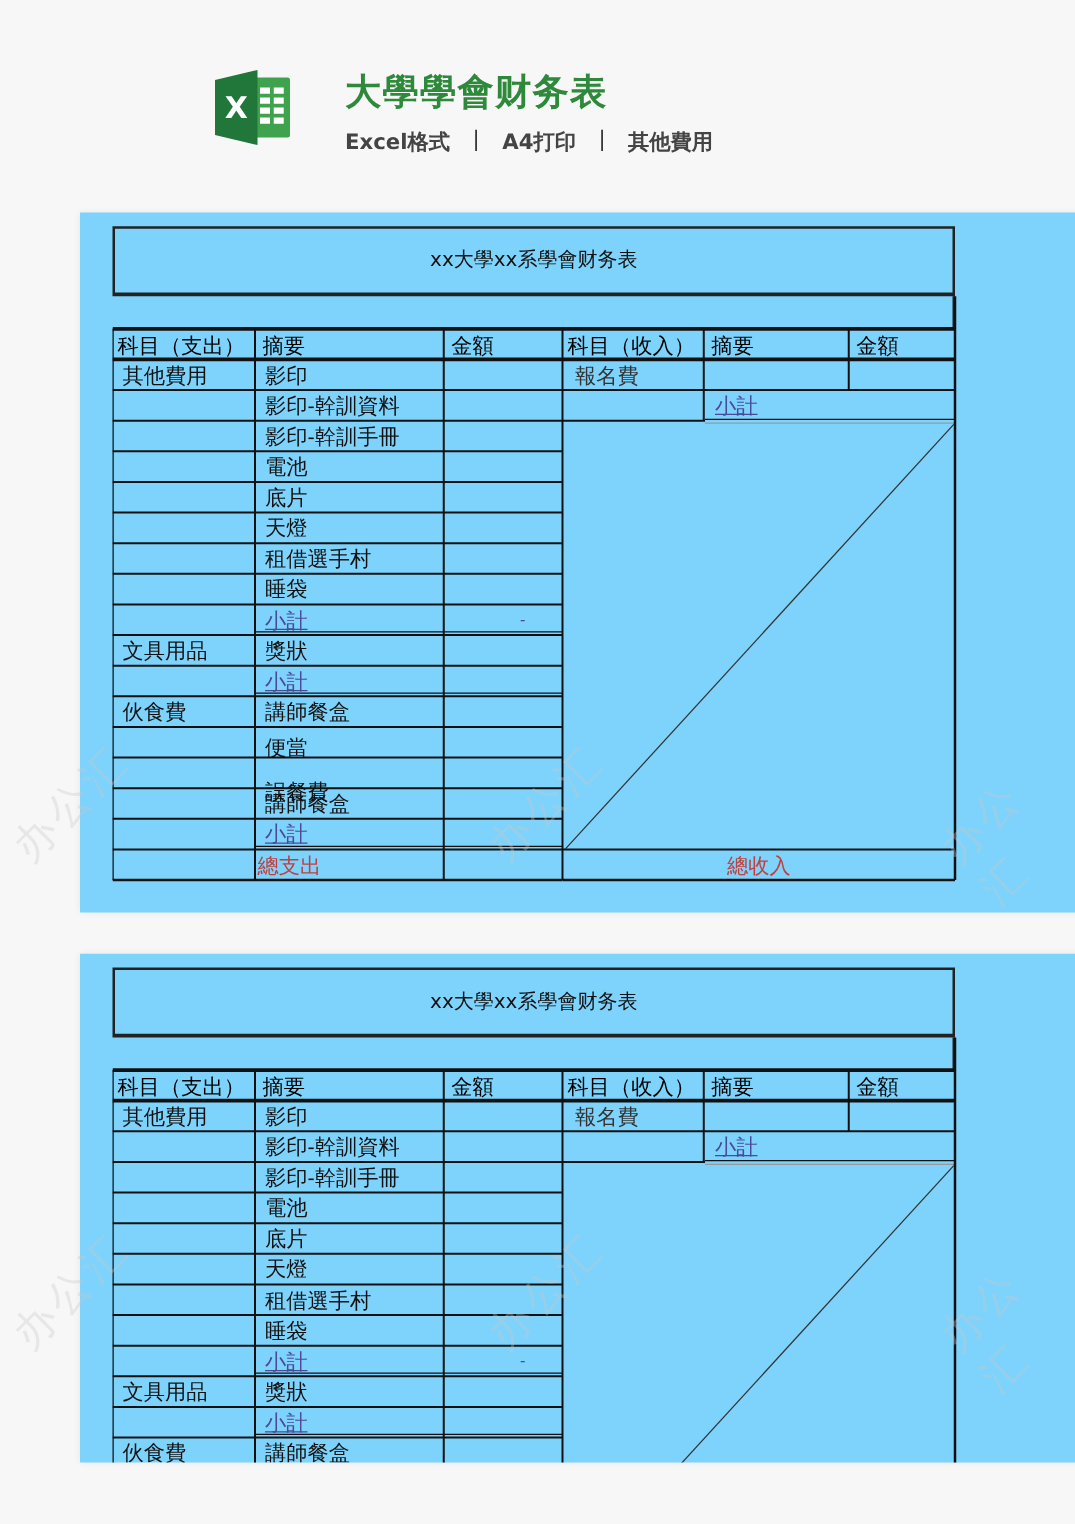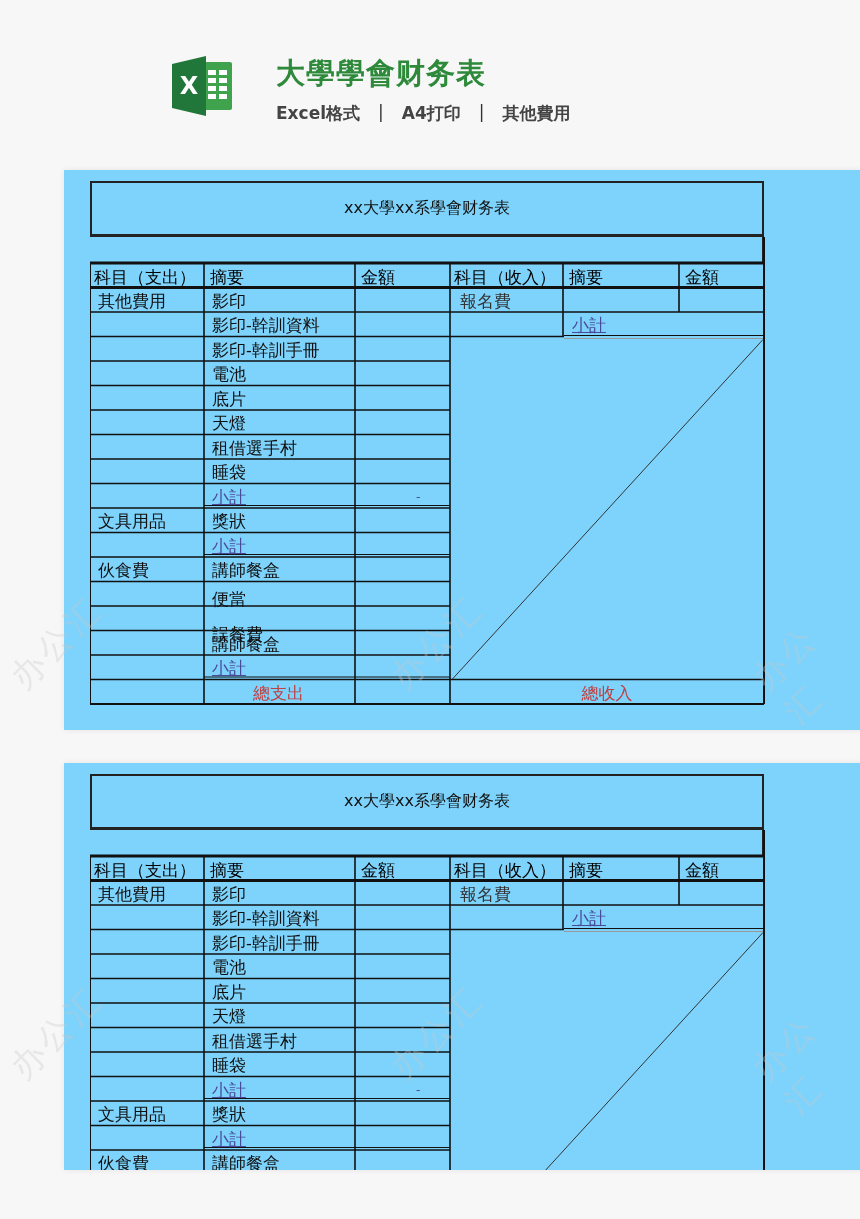--- a/index.html
+++ b/index.html
@@ -13,21 +13,21 @@
   .card { position: absolute; left: 64px; width: 845px; background: #7dd3fc; box-shadow: 0 0 6px rgba(0,0,0,0.08); overflow: hidden; }
   .card1 { top: 170px; height: 560px; }
   .card2 { top: 763px; height: 407px; }
 
   .sheet { position: absolute; left: 26px; top: 11px; width: 674px; font-family: "DejaVu Serif", "Liberation Serif", serif; color: #111; }
   .title-box { position: absolute; left: 0; top: 0; width: 674px; height: 56px; border: 2px solid #222; border-bottom-width: 3px; display: flex; align-items: center; justify-content: center; font-size: 16px; font-family: "DejaVu Sans", sans-serif; }
   .gap-row { position: absolute; left: 0; top: 56px; width: 674px; height: 26px; border-right: 2px solid #222; }
   .cell { position: absolute; font-size: 17px; line-height: 22px; padding-left: 8px; white-space: nowrap; overflow: hidden; }
   .hdr { font-weight: normal; color: #000; font-family: "DejaVu Sans", sans-serif; font-size: 17px; }
   .sub { color: #4a4a9a; text-decoration: underline; }
-  .tot { color: #c04040; text-align: center; }
+  .tot { color: #c04040; }
   .dash { position: absolute; font-size: 13px; color: #4a4a9a; }
 
   .watermark { position: absolute; font-size: 34px; color: rgba(200,200,200,0.35); transform: rotate(-45deg); font-family: "DejaVu Sans", sans-serif; pointer-events: none; letter-spacing: 4px; }
   svg.lines { position: absolute; left: 0; top: 0; }
 </style>
 </head>
 <body>
 
 <div class="header">
   <svg class="logo" viewBox="0 0 62 60">

